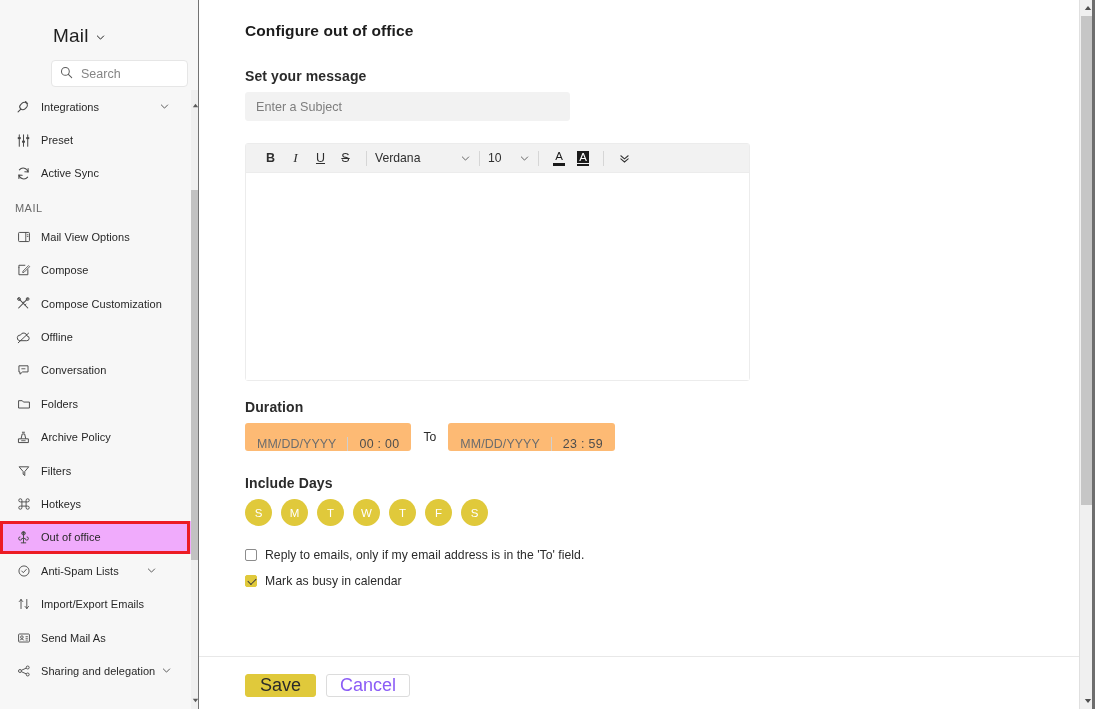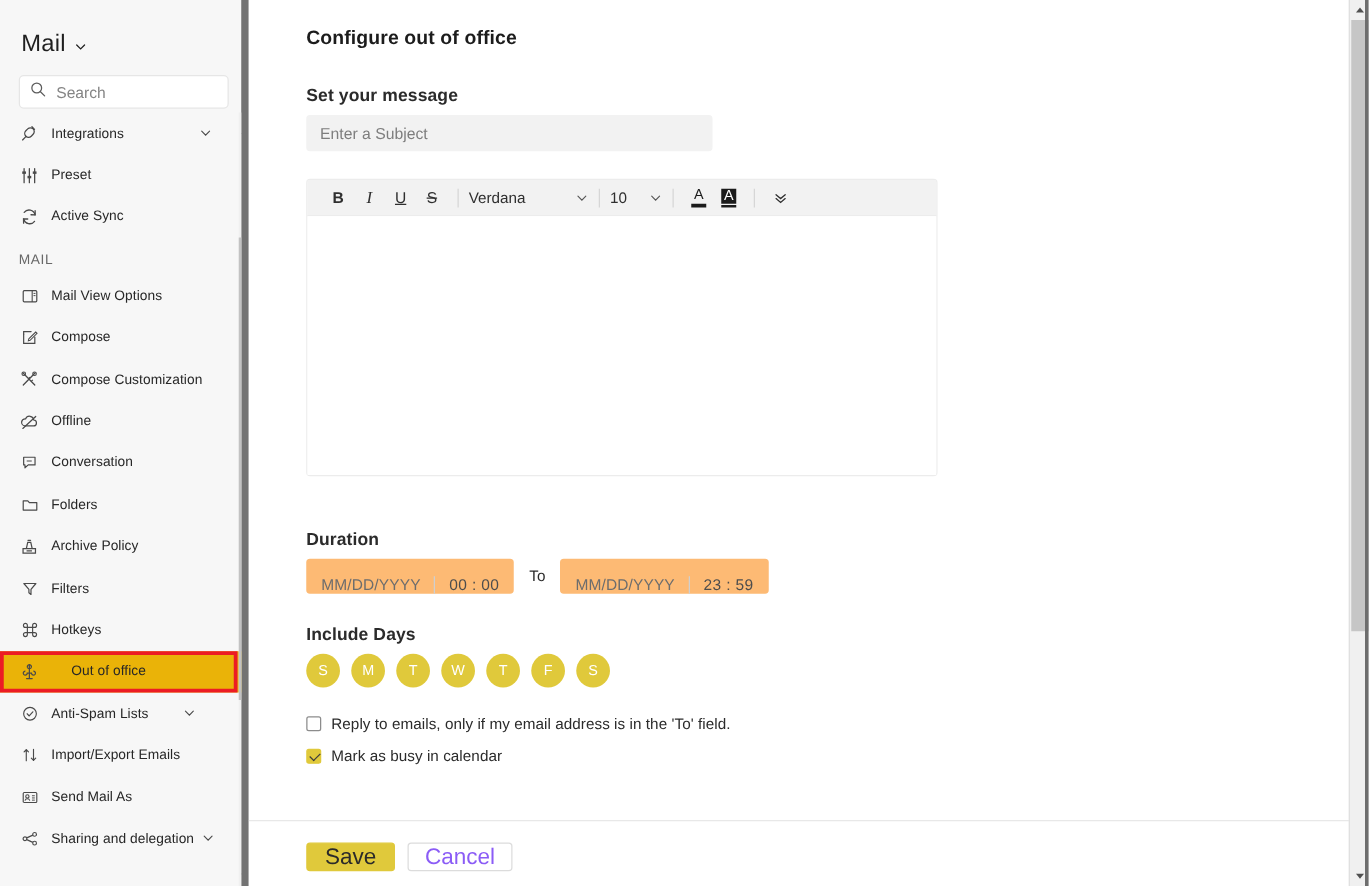--- a/index.html
+++ b/index.html
@@ -18,23 +18,24 @@
     display: flex;
     background: #ffffff;
   }
 
   
   .sidebar {
     position: relative;
     width: 199px;
     height: 709px;
     background: #f7f7f7;
-    border-right: 6px solid #737373;
+    border-right: 1px solid #737373;
     flex: 0 0 199px;
     overflow: hidden;
+    padding-left: 36px;
   }
 
   .sidebar-header {
     display: flex;
     align-items: center;
     gap: 7px;
     padding: 20px 0 0 17px;
     height: 52px;
   }
   .sidebar-title {
@@ -119,22 +120,21 @@
   .nav-item.inline-chev .chev { margin-left: 6px; }
 
   .nav-group-title {
     font-size: 11px;
     color: #696969;
     padding: 12px 0 6px 15px;
     letter-spacing: .45px;
   }
 
   .nav-item.selected {
-    background: #eab308;
-    gap: 16px;
+    background: #f0abfc;
   }
   .redbox {
     position: absolute;
     left: 0; top: 0;
     width: 190px; height: 100%;
     border: 3px solid #ec1c24;
     pointer-events: none;
   }
 
   
@@ -273,21 +273,21 @@
     color: #ffffff;
     padding: 0 2px;
     line-height: 12px;
   }
   .tb-color.hl .bar { background: #ffffff; border:1px solid #1b1b1b; height:2px;}
   .editor-body {
     height: 207px;
     background: #fff;
   }
 
-  .duration-label { margin-top: 42px; }
+  .duration-label { margin-top: 18px; }
   .duration-row {
     display: flex;
     align-items: center;
     gap: 0;
   }
   .dt-field {
     display: flex;
     align-items: flex-end;
     height: 28px;
     background: #fdba74;

